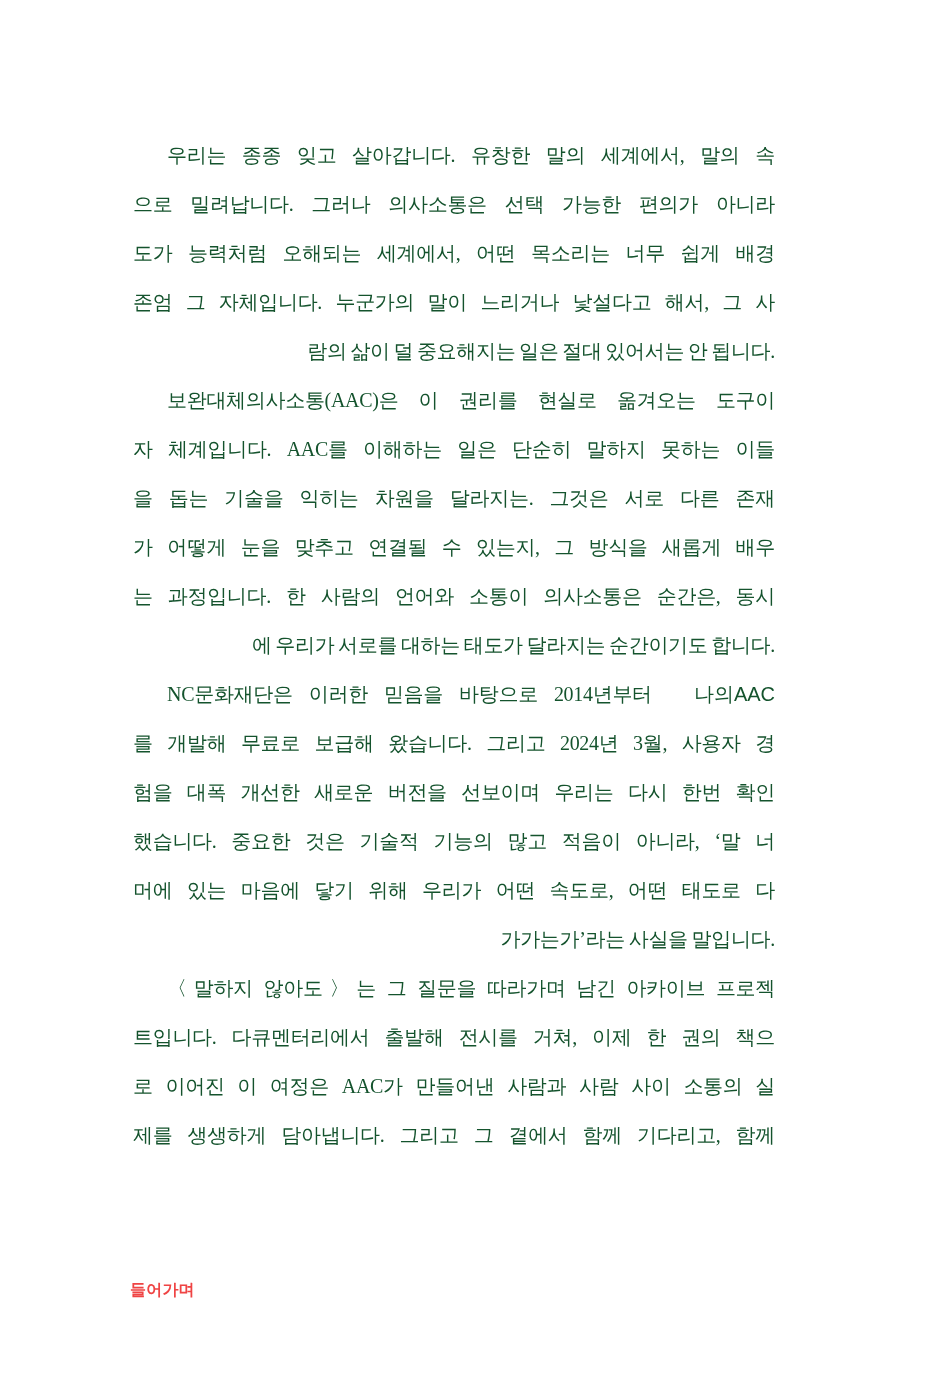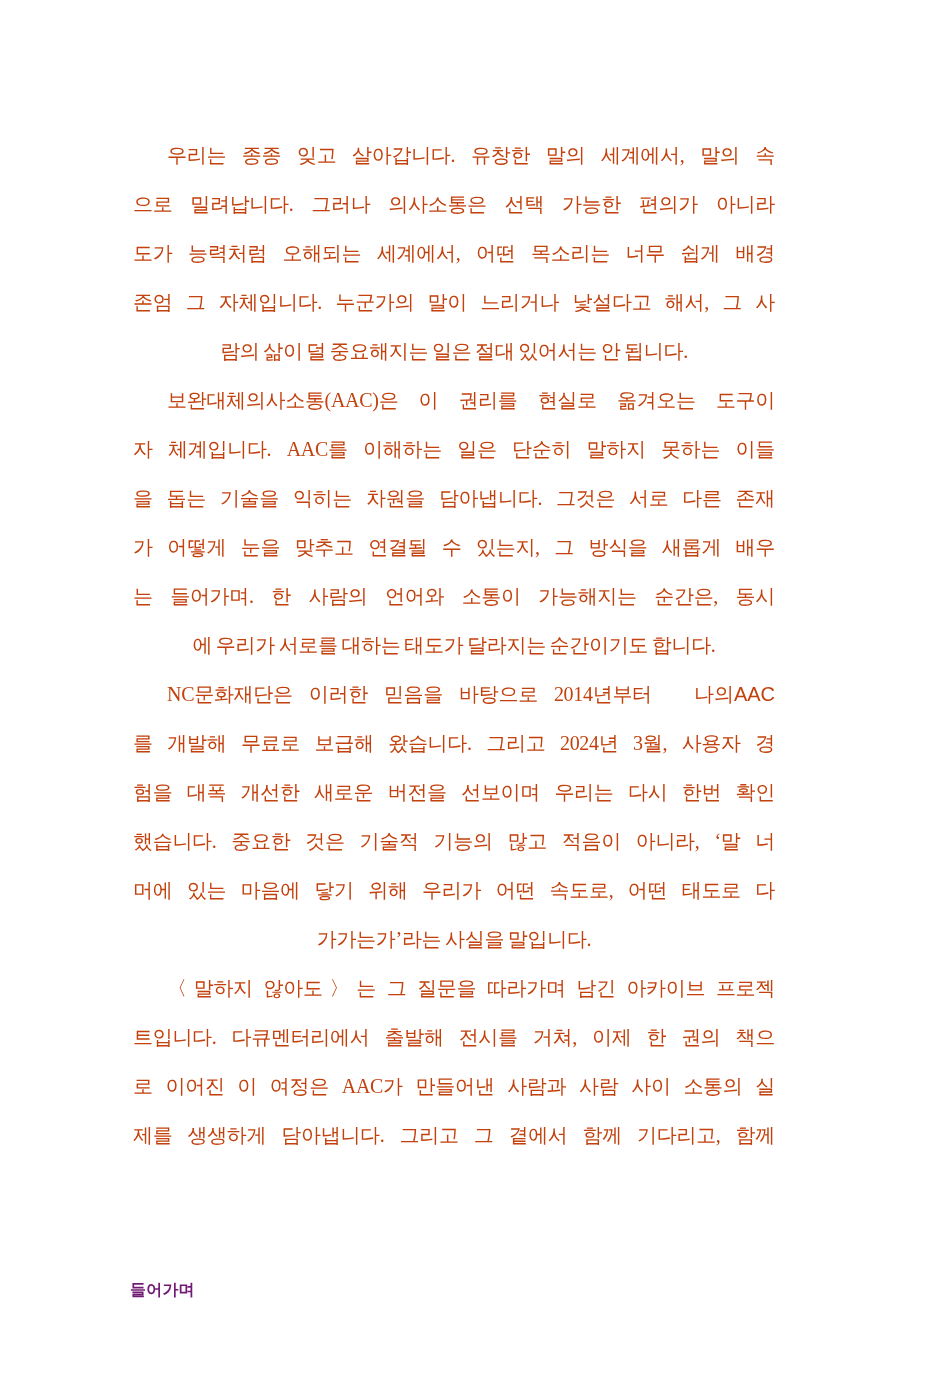--- a/index.html
+++ b/index.html
@@ -17,21 +17,21 @@
   .page {
     position: absolute;
     inset: 0;
     background: #ffffff;
   }
   .body-text {
     position: absolute;
     left: 133px;
     top: 131px;
     width: 642px;
-    color: #c2410c;
+    color: #14532d;
     font-size: 20px;
     line-height: 49px;
     letter-spacing: -0.3px;
     word-spacing: -1px;
   }
   .line {
     height: 49px;
     line-height: 49px;
     overflow: hidden;
     text-align: justify;
@@ -42,58 +42,58 @@
     display: inline-block;
     width: 100%;
     height: 0;
     line-height: 0;
     vertical-align: top;
   }
   .line.first {
     text-indent: 34px;
   }
   .line.para-end {
-    text-align: center;
+    text-align: right;
   }
   .line.para-end::after {
     content: none;
   }
   .sans {
     font-family: "Liberation Sans", "DejaVu Sans", sans-serif;
     letter-spacing: 0;
     font-weight: 500;
     margin-left: 26px;
   }
   .footer-label {
     position: absolute;
     left: 130px;
     top: 1279px;
     font-family: "Liberation Sans", "DejaVu Sans", sans-serif;
     font-size: 16px;
     line-height: 22px;
     font-weight: 700;
-    color: #701a75;
+    color: #ef4444;
     letter-spacing: 0.2px;
   }
 </style>
 </head>
 <body>
 
 <div class="page">
   <main class="body-text">
       <div class="line first">우리는 종종 잊고 살아갑니다. 유창한 말의 세계에서, 말의 속</div>
       <div class="line">으로 밀려납니다. 그러나 의사소통은 선택 가능한 편의가 아니라</div>
       <div class="line">도가 능력처럼 오해되는 세계에서, 어떤 목소리는 너무 쉽게 배경</div>
       <div class="line">존엄 그 자체입니다. 누군가의 말이 느리거나 낯설다고 해서, 그 사</div>
       <div class="line para-end">람의 삶이 덜 중요해지는 일은 절대 있어서는 안 됩니다.</div>
       <div class="line first">보완대체의사소통(AAC)은 이 권리를 현실로 옮겨오는 도구이</div>
       <div class="line">자 체계입니다. AAC를 이해하는 일은 단순히 말하지 못하는 이들</div>
-      <div class="line">을 돕는 기술을 익히는 차원을 담아냅니다. 그것은 서로 다른 존재</div>
+      <div class="line">을 돕는 기술을 익히는 차원을 달라지는. 그것은 서로 다른 존재</div>
       <div class="line">가 어떻게 눈을 맞추고 연결될 수 있는지, 그 방식을 새롭게 배우</div>
-      <div class="line">는 들어가며. 한 사람의 언어와 소통이 가능해지는 순간은, 동시</div>
+      <div class="line">는 과정입니다. 한 사람의 언어와 소통이 의사소통은 순간은, 동시</div>
       <div class="line para-end">에 우리가 서로를 대하는 태도가 달라지는 순간이기도 합니다.</div>
       <div class="line first">NC문화재단은 이러한 믿음을 바탕으로 2014년부터 <span class="sans">나의AAC</span></div>
       <div class="line">를 개발해 무료로 보급해 왔습니다. 그리고 2024년 3월, 사용자 경</div>
       <div class="line">험을 대폭 개선한 새로운 버전을 선보이며 우리는 다시 한번 확인</div>
       <div class="line">했습니다. 중요한 것은 기술적 기능의 많고 적음이 아니라, ‘말 너</div>
       <div class="line">머에 있는 마음에 닿기 위해 우리가 어떤 속도로, 어떤 태도로 다</div>
       <div class="line para-end">가가는가’라는 사실을 말입니다.</div>
       <div class="line first">〈말하지 않아도〉는 그 질문을 따라가며 남긴 아카이브 프로젝</div>
       <div class="line">트입니다. 다큐멘터리에서 출발해 전시를 거쳐, 이제 한 권의 책으</div>
       <div class="line">로 이어진 이 여정은 AAC가 만들어낸 사람과 사람 사이 소통의 실</div>

